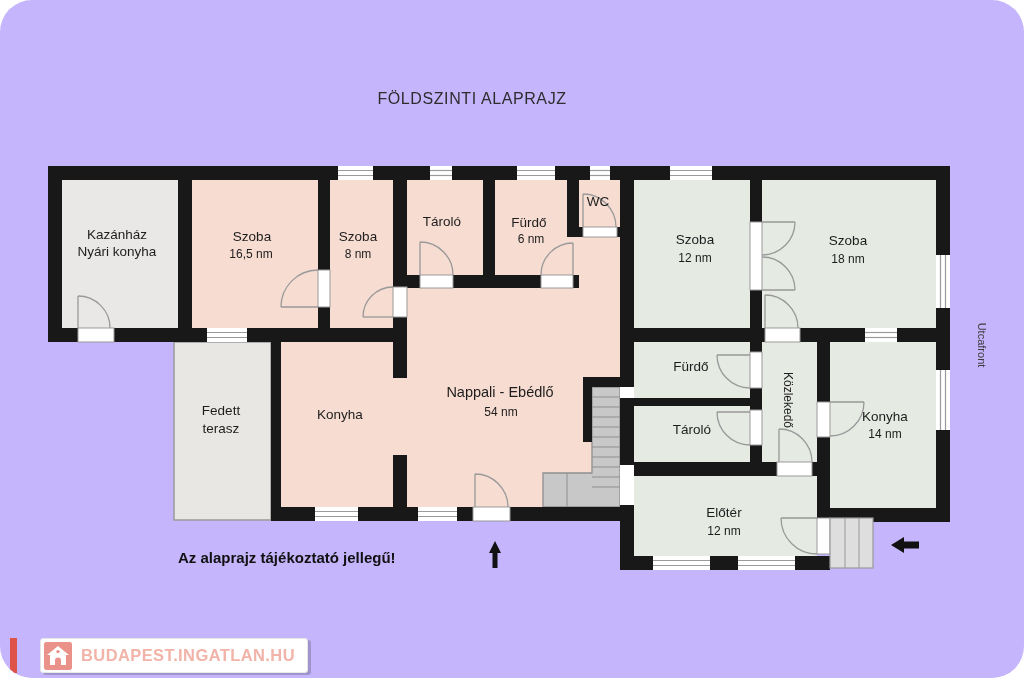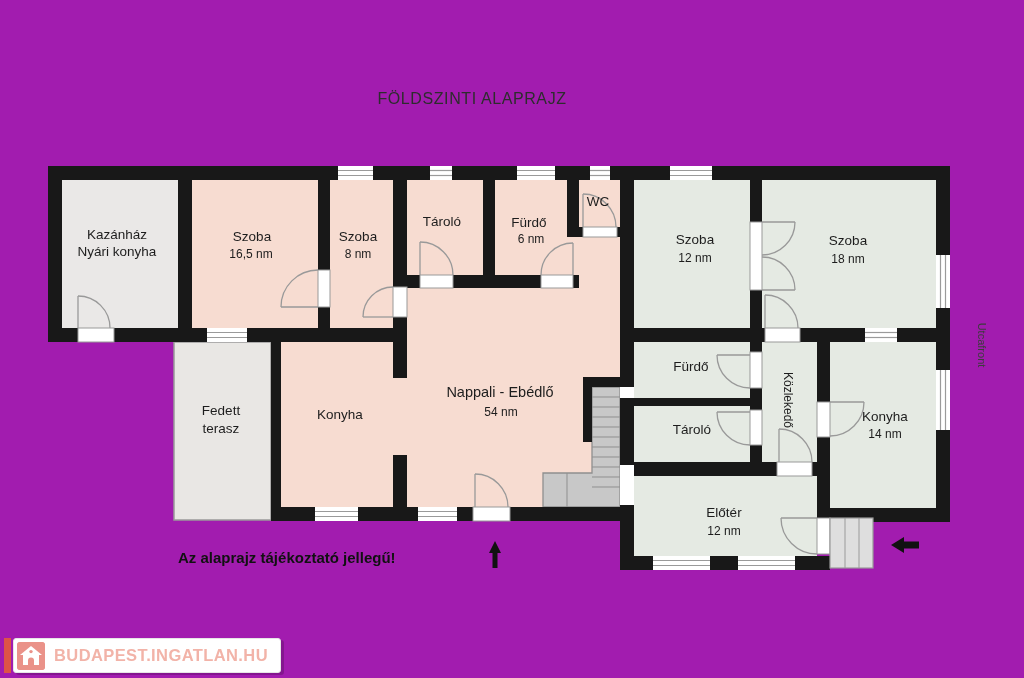--- a/index.html
+++ b/index.html
@@ -1,27 +1,27 @@
 <!DOCTYPE html>
 <html><head>
 <meta charset="utf-8">
 <style>
   html,body{margin:0;padding:0;background:#ffffff;}
-  .page{position:relative;width:1024px;height:678px;background:#a21caf;overflow:hidden;
-        font-family:"Liberation Sans",sans-serif;}
+  .page{position:relative;width:1024px;height:678px;background:#c4b5fd;overflow:hidden;
+        font-family:"Liberation Sans",sans-serif;border-radius:32px;}
   svg text{font-family:"Liberation Sans",sans-serif;fill:#1d1d1d;}
   .room-name{font-size:13.5px;}
   .room-area{font-size:12px;}
   .big-name{font-size:14.5px;}
   .title-text{font-size:16px;letter-spacing:.6px;fill:#2d2d2d;}
   .note-text{font-size:15px;font-weight:bold;fill:#111;}
   .side-text{font-size:11px;fill:#3c3c3c;}
   .rot-text{font-size:12px;}
   
-  .logo-wrap{position:absolute;left:4px;top:638px;display:flex;align-items:stretch;height:35px;}
+  .logo-wrap{position:absolute;left:10px;top:638px;display:flex;align-items:stretch;height:35px;gap:21px;}
   .logo-bar{width:7px;background:#dd5348;}
   .logo-chip{display:flex;align-items:center;background:#ffffff;border:1px solid #e6e6e6;
              border-radius:3px;padding:0 12px 0 3px;margin-left:2px;
              box-shadow:3px 2px 0 rgba(0,0,0,0.18);}
   .logo-house{width:28px;height:28px;border-radius:3px;background:#ea9289;display:block;}
   .logo-text{margin-left:9px;font-size:16.5px;font-weight:bold;color:#f2b3a8;letter-spacing:.4px;}
 </style>
 </head>
 <body>
 

